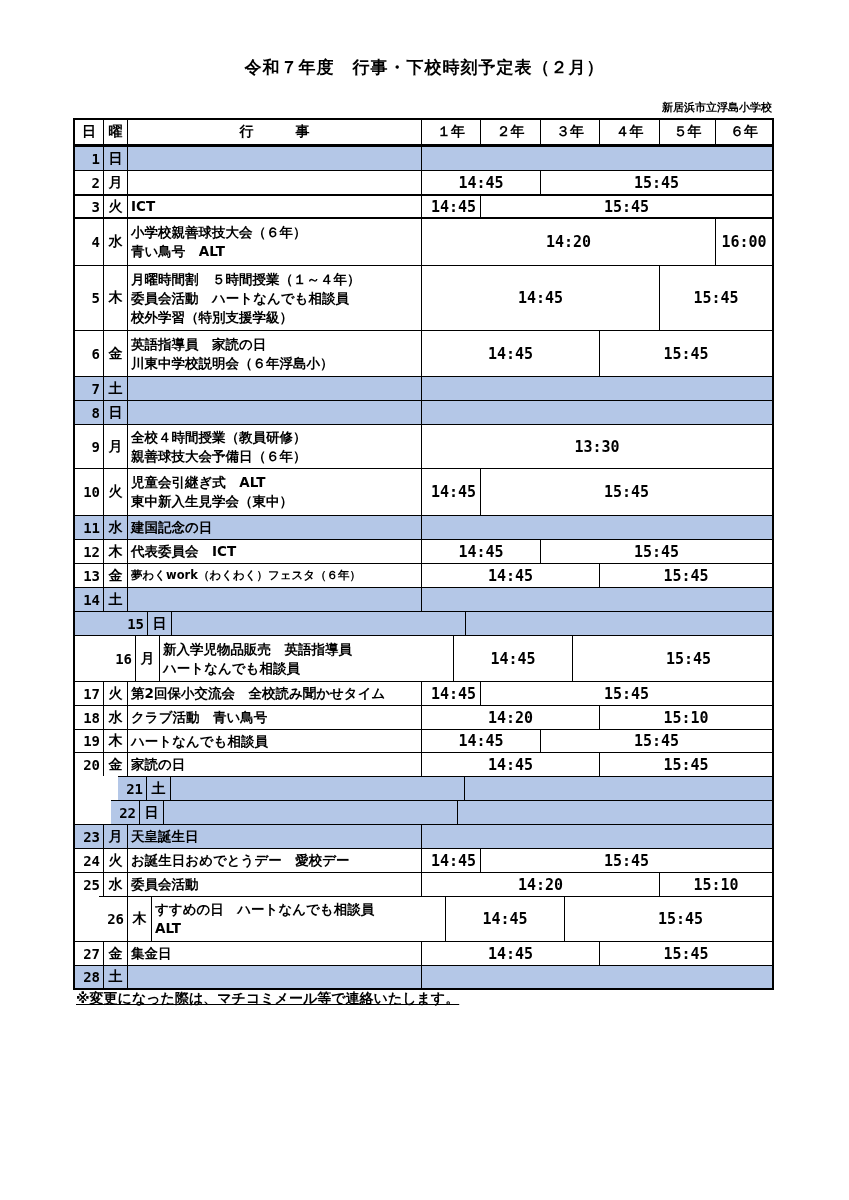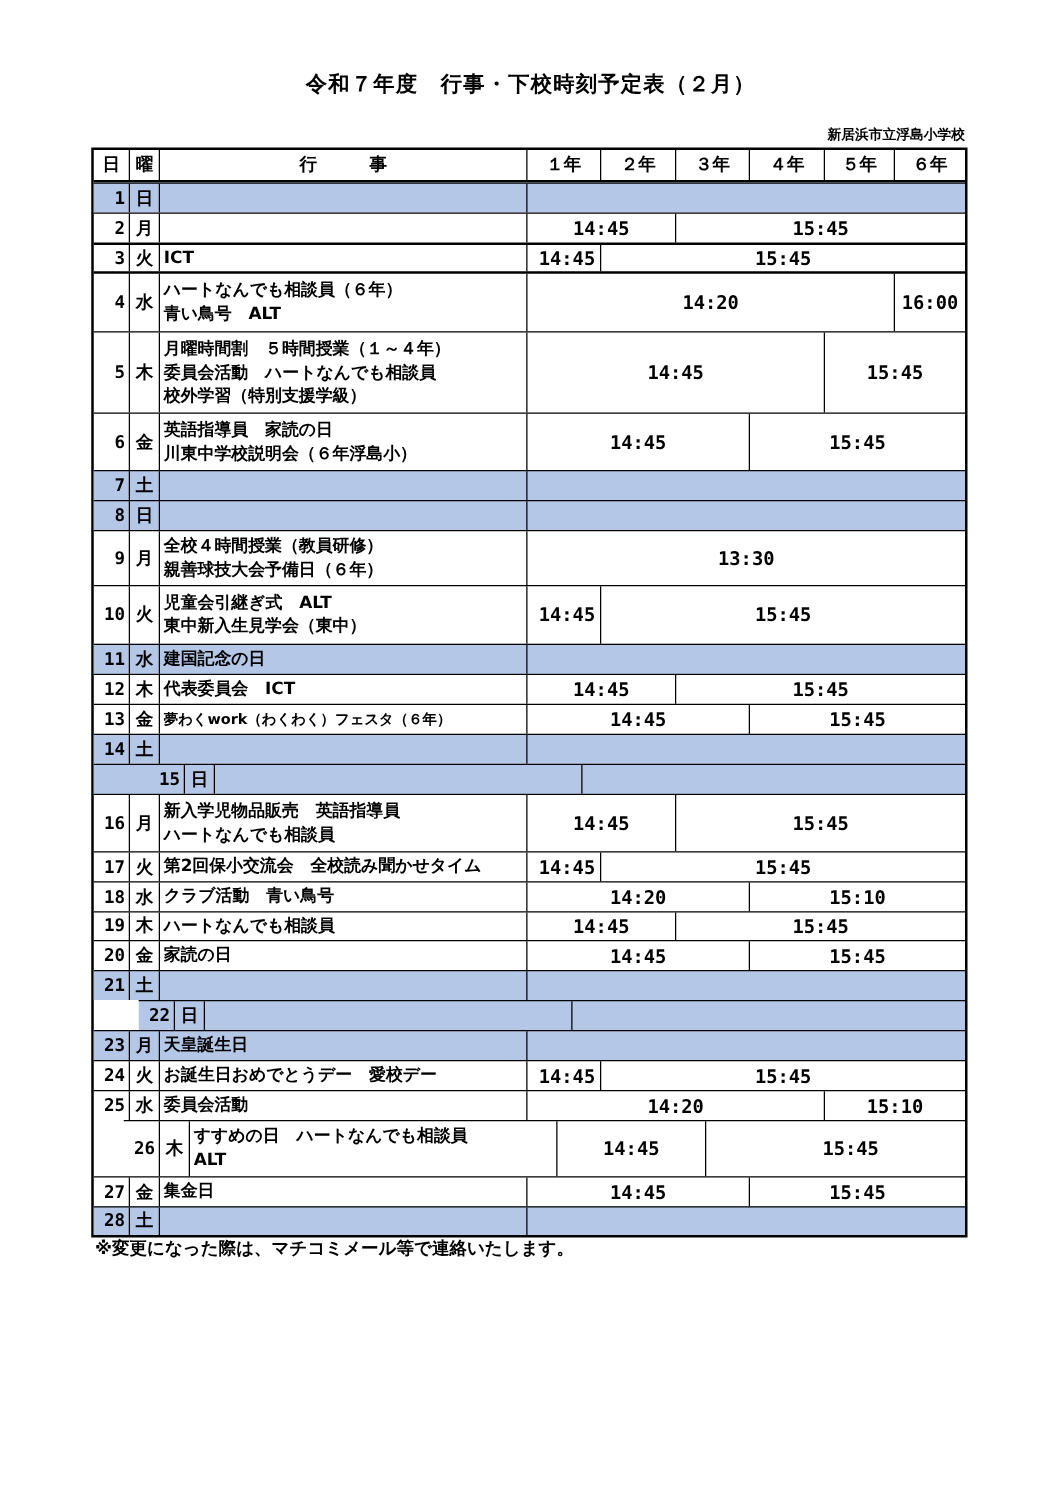--- a/index.html
+++ b/index.html
@@ -13,21 +13,21 @@
   .row.holiday { background: #b4c7e7; }
   .cell { border-left: 1px solid #000; display: flex; align-items: center; font-size: 14px; font-weight: bold; box-sizing: border-box; overflow: hidden; white-space: nowrap; }
   .cell:first-child { border-left: none; }
   .c-day { justify-content: flex-end; padding-right: 3px; font-family: "DejaVu Sans Mono", monospace; font-size: 14px; }
   .c-dow { justify-content: center; font-size: 14px; }
   .c-ev { padding-left: 3px; flex-direction: column; align-items: flex-start; justify-content: center; font-size: 13.5px; line-height: 19px; }
   .c-ev.small { font-size: 11.5px; }
   .c-time { justify-content: center; font-family: "DejaVu Sans Mono", monospace; font-size: 15px; }
   .c-time.left { justify-content: flex-start; padding-left: 9px; }
   .head .cell { justify-content: center; font-size: 14px; }
-  .note { position: absolute; left: 76px; top: 990px; font-size: 14px; font-weight: bold; }
+  .note { position: absolute; left: 76px; top: 990px; font-size: 14px; font-weight: bold; text-decoration: underline; }
 </style>
 </head>
 <body>
 
 <div class="title">令和７年度　行事・下校時刻予定表（２月）</div>
 <div class="school">新居浜市立浮島小学校</div>
 
 <div class="sched">
   <div class="row head">
     <div class="cell">日</div>
@@ -60,21 +60,21 @@
         <div class="cell c-ev">
           <span>ICT</span>
         </div>
         <div class="cell c-time left" style="grid-column: span 1;">14:45</div>
         <div class="cell c-time" style="grid-column: span 5;">15:45</div>
       </div>
       <div class="row thick" style="height: 48px;">
         <div class="cell c-day">4</div>
         <div class="cell c-dow">水</div>
         <div class="cell c-ev">
-          <span>ハートなんでも相談員（６年）</span>
+          <span>小学校親善球技大会（６年）</span>
           <span>青い鳥号　ALT</span>
         </div>
         <div class="cell c-time" style="grid-column: span 5;">14:20</div>
         <div class="cell c-time" style="grid-column: span 1;">16:00</div>
       </div>
       <div class="row" style="height: 65px;">
         <div class="cell c-day">5</div>
         <div class="cell c-dow">木</div>
         <div class="cell c-ev">
           <span>月曜時間割　５時間授業（１～４年）</span>
@@ -156,21 +156,21 @@
         <div class="cell c-dow">土</div>
         <div class="cell c-ev"></div>
         <div class="cell" style="grid-column: span 6;"></div>
       </div>
       <div class="row holiday" style="height: 24px; padding-left: 44px;">
         <div class="cell c-day">15</div>
         <div class="cell c-dow">日</div>
         <div class="cell c-ev"></div>
         <div class="cell" style="grid-column: span 6;"></div>
       </div>
-      <div class="row" style="height: 46px;">
+      <div class="row" style="height: 46px; padding-left: 32px;">
         <div class="cell c-day">16</div>
         <div class="cell c-dow">月</div>
         <div class="cell c-ev">
           <span>新入学児物品販売　英語指導員</span>
           <span>ハートなんでも相談員</span>
         </div>
         <div class="cell c-time" style="grid-column: span 2;">14:45</div>
         <div class="cell c-time" style="grid-column: span 4;">15:45</div>
       </div>
       <div class="row" style="height: 24px;">
@@ -202,21 +202,21 @@
       </div>
       <div class="row" style="height: 24px;">
         <div class="cell c-day">20</div>
         <div class="cell c-dow">金</div>
         <div class="cell c-ev">
           <span>家読の日</span>
         </div>
         <div class="cell c-time" style="grid-column: span 3;">14:45</div>
         <div class="cell c-time" style="grid-column: span 3;">15:45</div>
       </div>
-      <div class="row holiday" style="height: 24px;">
+      <div class="row holiday" style="height: 24px; margin-left: 43px;">
         <div class="cell c-day">21</div>
         <div class="cell c-dow">土</div>
         <div class="cell c-ev"></div>
         <div class="cell" style="grid-column: span 6;"></div>
       </div>
       <div class="row holiday" style="height: 24px; margin-left: 36px;">
         <div class="cell c-day">22</div>
         <div class="cell c-dow">日</div>
         <div class="cell c-ev"></div>
         <div class="cell" style="grid-column: span 6;"></div>

